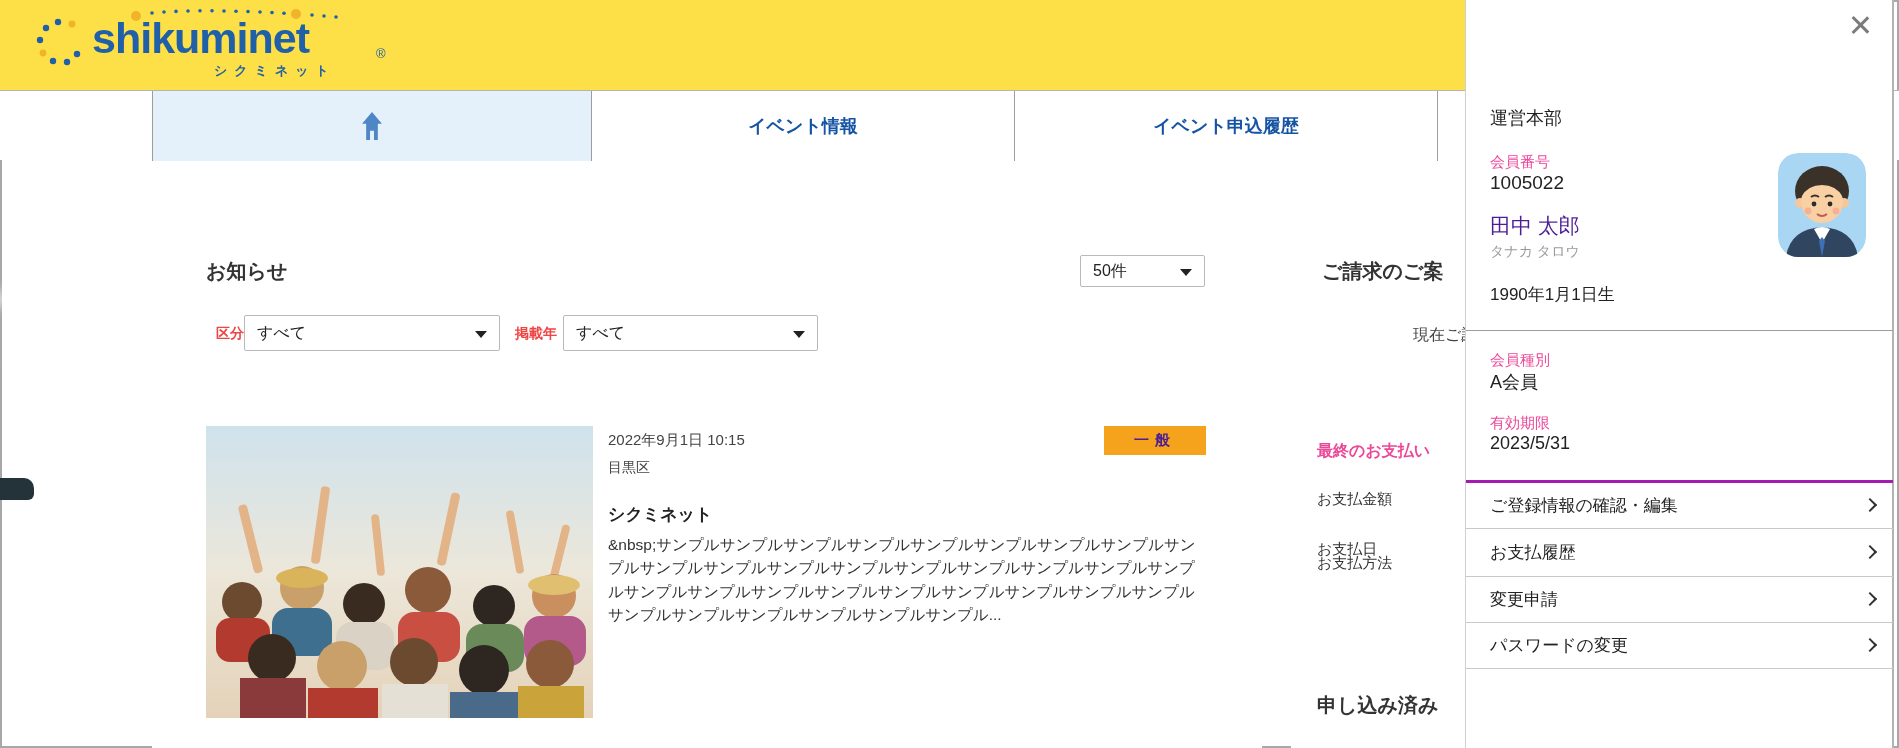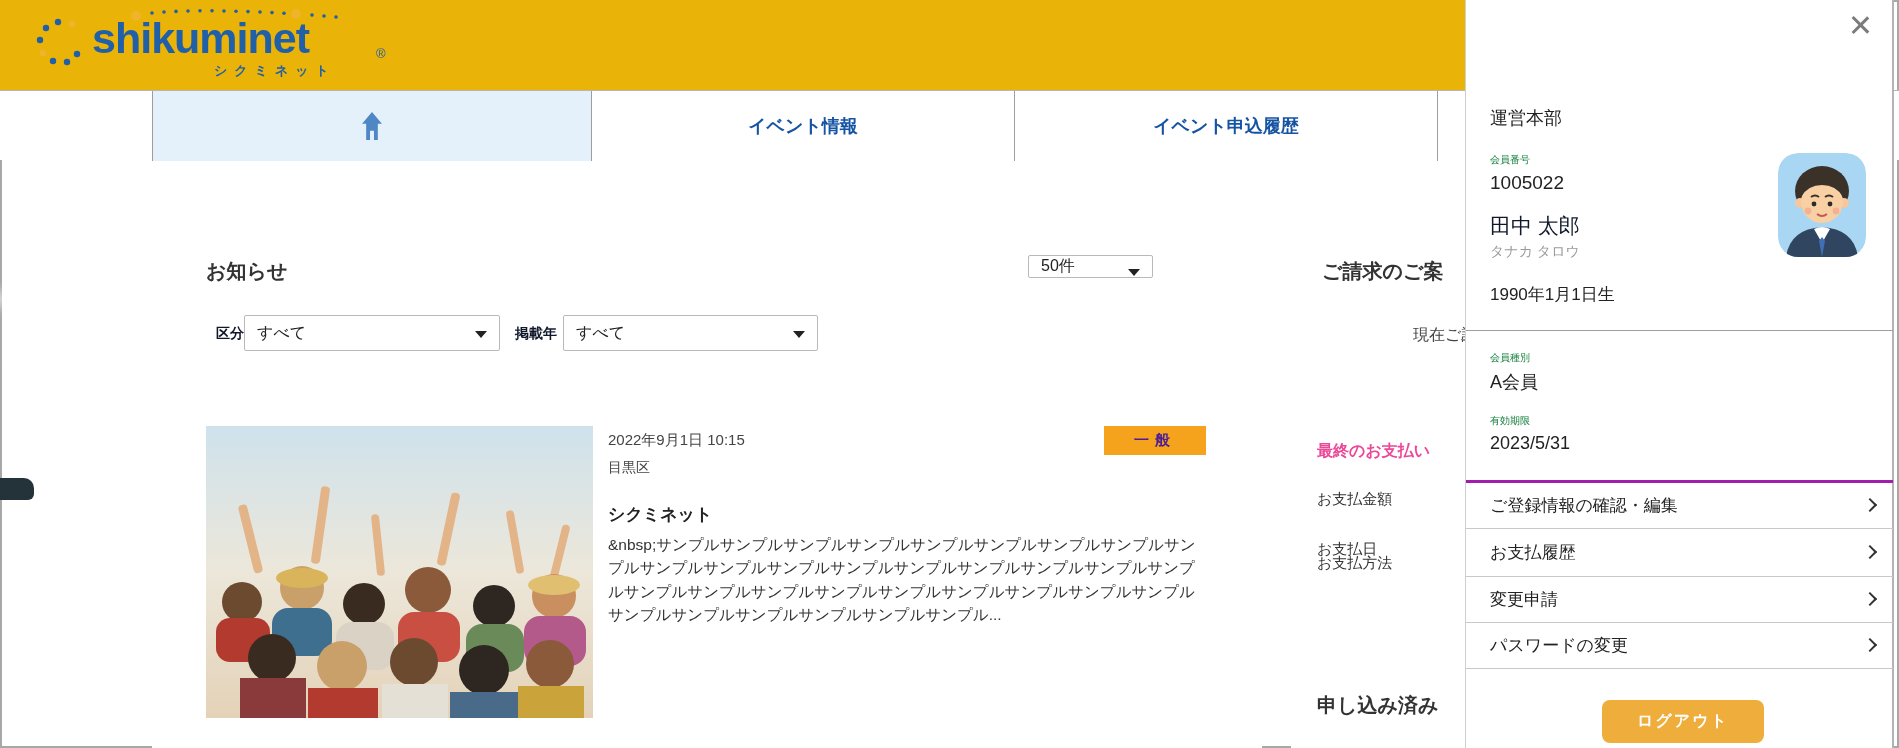--- a/index.html
+++ b/index.html
@@ -14,21 +14,21 @@
   .bg{
     position:absolute; left:0; top:160px; width:1899px; height:588px;
     background:linear-gradient(180deg,
       #2badе3 0%, #2BACE3 0%, #39B4E6 16%, #6cc8ea 30%, #a9dcea 40%,
       #6fd2d8 46%, #2ED0C6 52%, #55DACD 64%, #8de6da 80%, #B5EFE4 100%);
   }
   .cloud{ position:absolute; background:rgba(255,255,255,.55); border-radius:50%; filter:blur(6px); }
   .island{ position:absolute; left:0; top:318px; width:34px; height:22px; background:#24333a; border-radius:0 10px 6px 0; }
   .surf{ position:absolute; left:82px; top:322px; width:52px; height:7px; background:rgba(255,255,255,.85); border-radius:4px; filter:blur(1px); }
   
-  .header{ position:absolute; left:0; top:0; width:1577px; height:90px; background:#eab308; }
+  .header{ position:absolute; left:0; top:0; width:1577px; height:90px; background:#fde047; }
   .logo{ position:absolute; left:36px; top:6px; width:360px; height:76px; }
   .logo-word{ position:absolute; left:56px; top:8px; font-size:43px; font-weight:700; letter-spacing:-1px; color:#2060A8; }
   .logo-reg{ position:absolute; left:340px; top:40px; font-size:13px; color:#2060A8; }
   .logo-kana{ position:absolute; left:150px; top:56px; font-size:13px; font-weight:700; letter-spacing:7px; color:#2060A8;margin-left:28px; }
   .logo-dots{ position:absolute; left:0; top:10px; }
   .logo-arc{ position:absolute; left:94px; top:2px; }
   
   .nav{ position:absolute; left:0; top:90px; width:1899px; height:70px; background:#fff; border-top:1px solid #b5b5b5; }
   .tab{ position:absolute; top:0; height:70px; display:flex; align-items:center; justify-content:center;
         font-size:18px; font-weight:700; color:#1553A3; border-left:1px solid #9e9e9e; cursor:pointer; }
@@ -39,22 +39,22 @@
   .card{ position:absolute; background:#fff; }
   .card-main{ left:152px; top:213px; width:1110px; height:560px; }
   .card-bill{ left:1291px; top:213px; width:420px; height:447px; }
   .card-applied{ left:1291px; top:672px; width:420px; height:100px; }
   .h-card{ font-size:20px; font-weight:600; color:#333; }
   .main-title{ position:absolute; left:54px; top:45px; }
   .select{ position:absolute; height:36px; background:#fff; border:1px solid #b9b9b9; border-radius:2px;
            display:flex; align-items:center; padding:0 12px; font-size:16px; color:#222; cursor:pointer; }
   .select .tri{ position:absolute; right:12px; top:15px; width:0; height:0;
                 border-left:6px solid transparent; border-right:6px solid transparent; border-top:7px solid #222; }
-  .sel-pagesize{ left:876px; top:42px; width:125px; height:23px; }
-  .f-label{ position:absolute; font-size:14px; font-weight:700; color:#0f172a; }
+  .sel-pagesize{ left:928px; top:42px; width:125px; height:32px; }
+  .f-label{ position:absolute; font-size:14px; font-weight:700; color:#ef4444; }
   .sel-cat{ left:92px; top:102px; width:256px; }
   .sel-year{ left:411px; top:102px; width:255px; }
   
   .news-thumb{ position:absolute; left:54px; top:213px; width:387px; height:292px; overflow:hidden; }
   .news-date{ position:absolute; left:456px; top:218px; font-size:15px; color:#444; }
   .news-area{ position:absolute; left:456px; top:246px; font-size:14px; color:#444; }
   .news-badge{ position:absolute; left:952px; top:213px; width:102px; height:29px; background:#F5A31C;
                color:#4c1d95; font-size:15px; font-weight:700; letter-spacing:6px; display:flex; align-items:center; justify-content:center; }
   .news-title{ position:absolute; left:456px; top:290px; font-size:17px; font-weight:700; color:#222; }
   .news-body{ position:absolute; left:456px; top:320px; width:602px; font-size:15.5px; color:#333; line-height:1.5;
@@ -67,23 +67,23 @@
   .bill-row{ position:absolute; left:26px; font-size:15px; color:#333; white-space:nowrap; }
   .applied-title{ position:absolute; left:26px; top:20px; white-space:nowrap; }
   
   .panel{ position:absolute; left:1465px; top:0; width:429px; height:748px; background:#fff;
           border-left:1px solid #cfcfcf; border-right:2px solid #b3b3b3; }
   .panel-close{ position:absolute; left:381px; top:12px; width:26px; height:26px; cursor:pointer; }
   .panel-close:before,.panel-close:after{ content:""; position:absolute; left:12px; top:2px; width:2.5px; height:22px; background:#7b7b7b; }
   .panel-close:before{ transform:rotate(45deg); }
   .panel-close:after{ transform:rotate(-45deg); }
   .p-org{ position:absolute; left:24px; top:106px; font-size:18px; color:#222; }
-  .p-label{ position:absolute; left:24px; font-size:10px; color:#15803d; }
+  .p-label{ position:absolute; left:24px; font-size:15px; color:#ec4899; }
   .p-value{ position:absolute; left:24px; color:#222; }
-  .p-name{ position:absolute; left:24px; top:212px; font-size:21px; color:#0f172a; }
+  .p-name{ position:absolute; left:24px; top:212px; font-size:21px; color:#4c1d95; }
   .p-kana{ position:absolute; left:24px; top:243px; font-size:14px; color:#9a9a9a; }
   .p-birth{ position:absolute; left:24px; top:283px; font-size:17px; color:#222; }
   .avatar{ position:absolute; left:312px; top:153px; width:88px; height:104px; border-radius:20px; overflow:hidden; }
   .p-div{ position:absolute; left:0; width:427px; height:1px; background:#9e9e9e; }
   .menu-item{ position:absolute; left:0; width:427px; border-bottom:1px solid #c9c9c9; display:flex; align-items:center;
               padding-left:24px; font-size:17px; color:#222; cursor:pointer; }
   .chev{ position:absolute; right:18px; top:50%; width:10px; height:10px; border-top:2px solid #333; border-right:2px solid #333;
          transform:translateY(-60%) rotate(45deg); }
   .logout-btn{ position:absolute; left:136px; top:700px; width:162px; height:43px; background:#EFAD3B; border:none;
                border-radius:8px; color:#fff; font-size:16px; font-weight:700; letter-spacing:2px;
@@ -296,16 +296,15 @@
     </div>
     <div class="menu-item" style="top:577px; height:46px;">
       <span>変更申請</span>
       <span class="chev"></span>
     </div>
     <div class="menu-item" style="top:623px; height:46px;">
       <span>パスワードの変更</span>
       <span class="chev"></span>
     </div>
 
-    <button class="logout-btn">ログアウト</button>
   </div>
 
 </div>
 
 </body></html>

